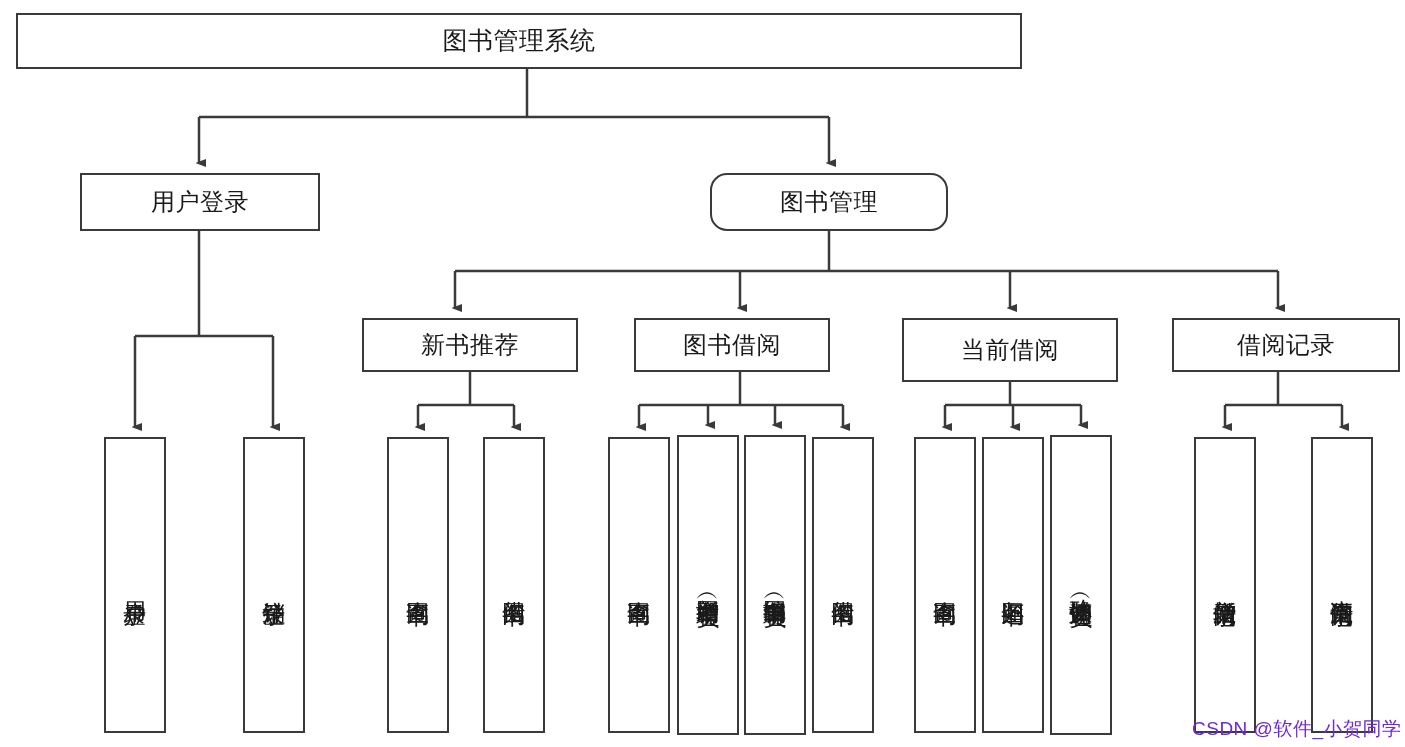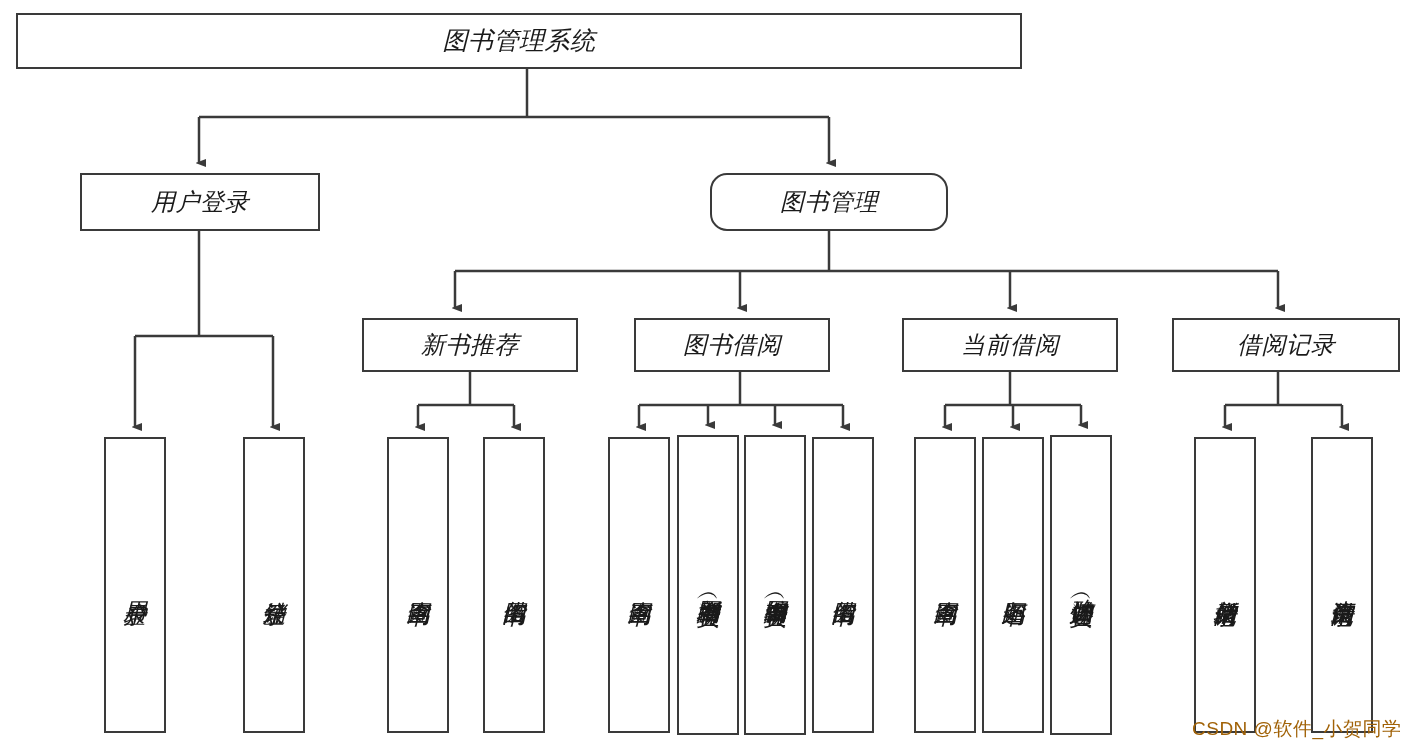--- a/index.html
+++ b/index.html
@@ -30,21 +30,20 @@
   }
   .node {
     position: absolute;
     box-sizing: border-box;
     border: 2px solid #3a3a3a;
     background: #ffffff;
     display: flex;
     align-items: center;
     justify-content: center;
     text-align: center;
-    font-style: italic;
   }
   .node.h {
     font-size: 24px;
     letter-spacing: 0.5px;
     line-height: 1.1;
   }
   .node.v {
     font-size: 23px;
     line-height: 1.16;
     letter-spacing: 1px;
@@ -57,21 +56,21 @@
     text-orientation: upright;
     display: block;
     white-space: nowrap;
   }
   #root-node {
     font-size: 25px;
   }
   .watermark {
     position: absolute;
     font-size: 19px;
-    color: #a16207;
+    color: #6d28d9;
     white-space: nowrap;
     letter-spacing: 0.5px;
   }
 </style>
 </head>
 <body>
 
 <div id="canvas">
 
   <svg class="wires" viewBox="0 0 1405 747" xmlns="http://www.w3.org/2000/svg">
@@ -134,21 +133,21 @@
   <div class="node h" style="left:710px; top:173px; width:238px; height:58px;border-radius:17px;">
     <span>图书管理</span>
   </div>
 
   <div class="node h" style="left:362px; top:318px; width:216px; height:54px;">
     <span>新书推荐</span>
   </div>
   <div class="node h" style="left:634px; top:318px; width:196px; height:54px;">
     <span>图书借阅</span>
   </div>
-  <div class="node h" style="left:902px; top:318px; width:216px; height:54px;">
+  <div class="node h" style="left:902px; top:318px; width:216px; height:64px;">
     <span>当前借阅</span>
   </div>
   <div class="node h" style="left:1172px; top:318px; width:228px; height:54px;">
     <span>借阅记录</span>
   </div>
 
   <div class="node v" style="left:104px; top:437px; width:62px; height:296px;">
     <span class="vtext">用户登录</span>
   </div>
   <div class="node v" style="left:243px; top:437px; width:62px; height:296px;">

